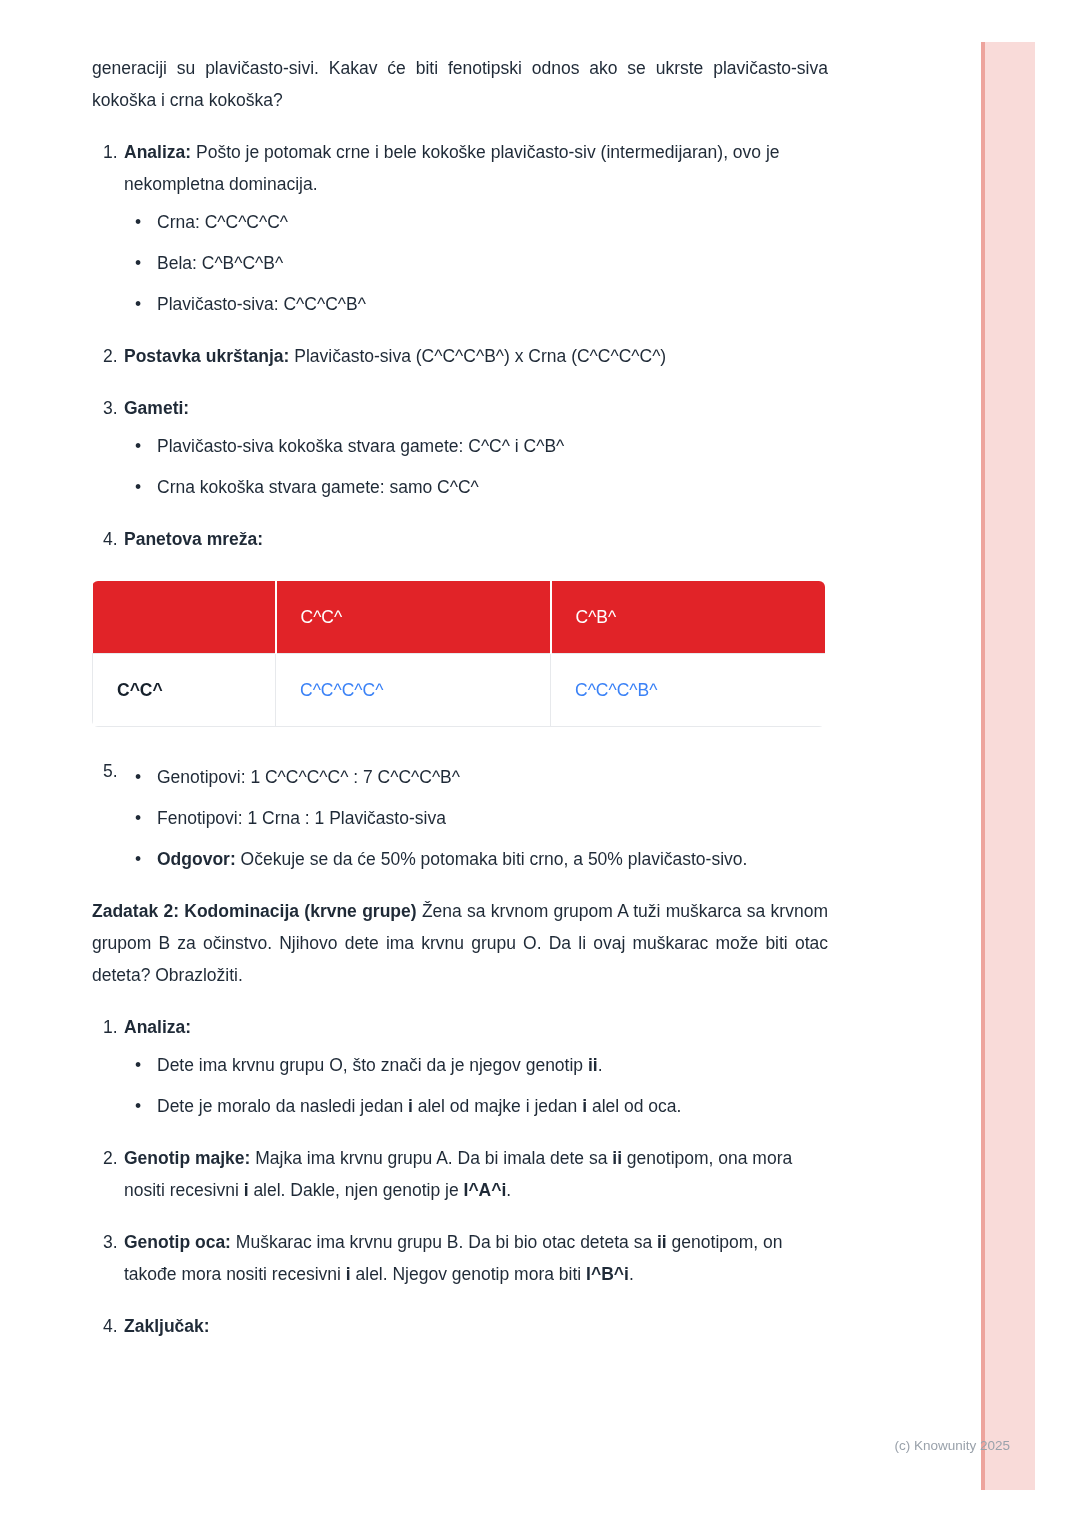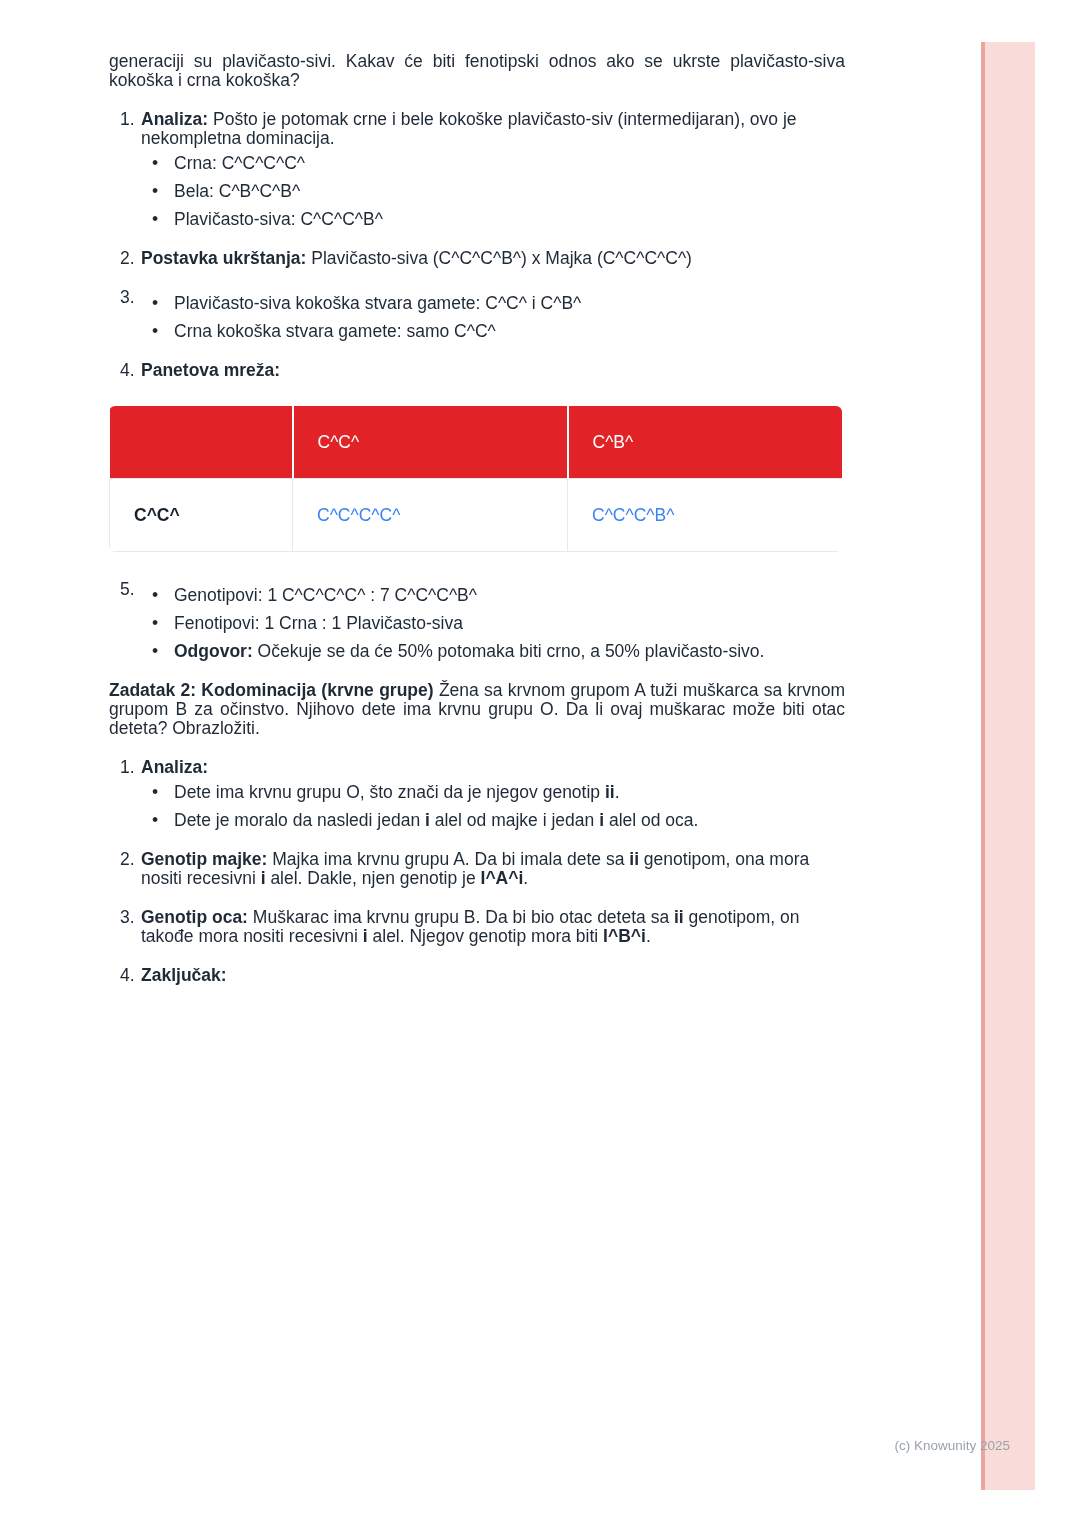--- a/index.html
+++ b/index.html
@@ -12,22 +12,22 @@
   .page { position: relative; width: 1080px; height: 1528px; overflow: hidden; background: #fff; }
 
   .stripe {
     position: absolute; top: 42px; right: 45px;
     width: 50px; height: 1448px;
     background: var(--stripe_pink, #f9dbd9);
     border-left: 4px solid var(--stripe_edge, #eda49d);
   }
 
   .content {
-    position: absolute; left: 109px; top: 52px; width: 736px;
-    font-size: 17.5px; line-height: 19px;
+    position: absolute; left: 92px; top: 52px; width: 736px;
+    font-size: 17.5px; line-height: 32px;
   }
 
   .para { margin: 0 0 20px 0; text-align: justify; }
 
   .olist { margin: 0; }
   .oitem { display: flex; margin-bottom: 20px; }
   .num   { flex: 0 0 auto; width: 21px; margin-left: 11px; }
   .itext { flex: 1; min-width: 0; }
 
   .ulist { margin-top: 6px; }
@@ -93,27 +93,28 @@
               <span class="bullet">•</span>
               <div class="btext"><span>Plavičasto-siva: C^C^C^B^</span></div>
             </div>
           </div>
         </div>
       </div>
 
       <div class="oitem">
         <span class="num">2.</span>
         <div class="itext">
-          <div class="iline"><span class="b">Postavka ukrštanja:</span><span> Plavičasto-siva (C^C^C^B^) x Majka (C^C^C^C^)</span></div>
+          <div class="iline"><span class="b">Postavka ukrštanja:</span><span> Plavičasto-siva (C^C^C^B^) x Crna (C^C^C^C^)</span></div>
         </div>
       </div>
 
       <div class="oitem">
         <span class="num">3.</span>
         <div class="itext">
+          <div class="iline"><span class="b">Gameti:</span></div>
           <div class="ulist">
             <div class="uitem">
               <span class="bullet">•</span>
               <div class="btext"><span>Plavičasto-siva kokoška stvara gamete: C^C^ i C^B^</span></div>
             </div>
             <div class="uitem">
               <span class="bullet">•</span>
               <div class="btext"><span>Crna kokoška stvara gamete: samo C^C^</span></div>
             </div>
           </div>

